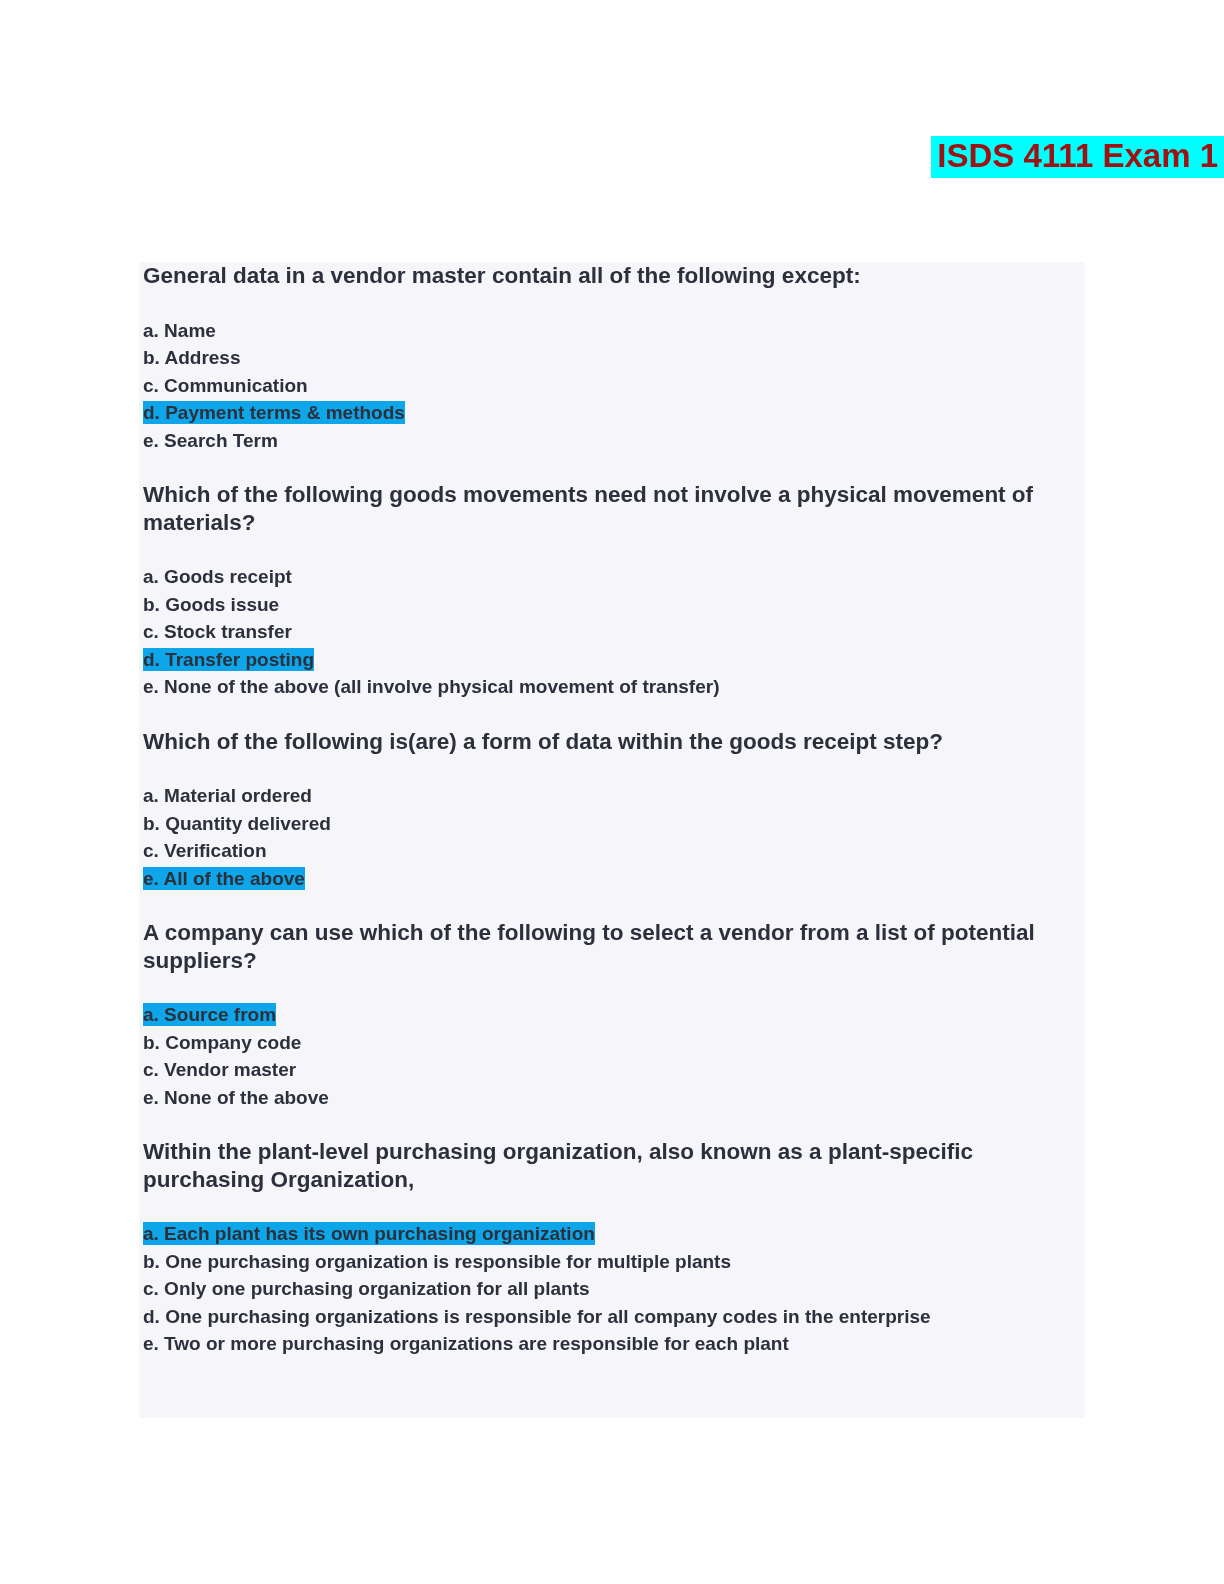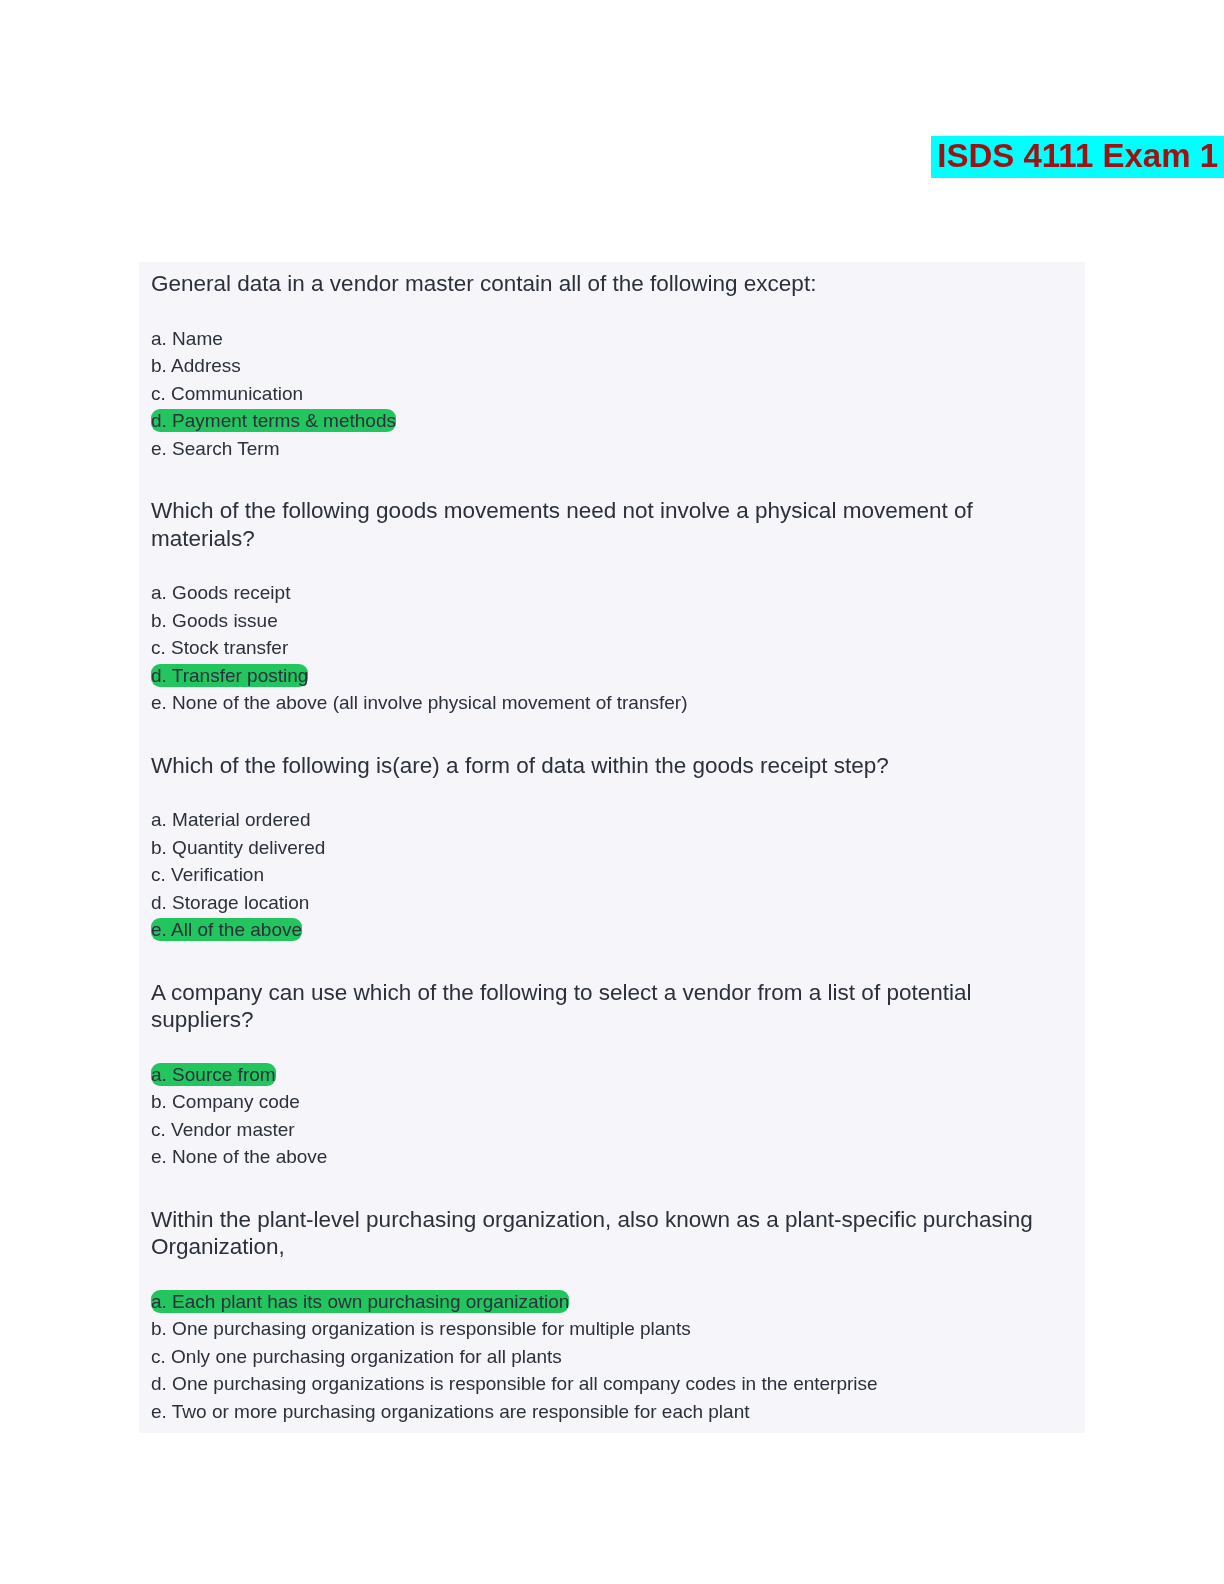--- a/index.html
+++ b/index.html
@@ -48,21 +48,22 @@
     top: 262px;
     width: 946px;
     min-height: 1156px;
     background: #f5f5fa;
     padding: 0;
     box-sizing: border-box;
   }
 
   .qblock {
     padding: 0;
-    margin: 8px;
+    margin: 0;
+    font-weight: bold;
   }
 
   .stem {
     font-size: 22.5px;
     line-height: 27.5px;
     color: #2c303b;
     margin: 0;
     padding: 0 10px 0 4px;
     max-width: 900px;
   }
@@ -82,25 +83,24 @@
 
   .option {
     font-size: 19px;
     line-height: 27.5px;
     color: #2c303b;
     white-space: nowrap;
     padding-left: 4px;
   }
 
   .option .hl {
-    background: #22c55e;
+    background: #0ea5e9;
     display: inline;
     padding: 1px 0 1px 0;
     box-decoration-break: clone;
-    border-radius: 9px;
     -webkit-box-decoration-break: clone;
   }
 </style>
 </head>
 <body>
 
 <div class="page">
 
   <div class="title-wrap">
     <span class="doc-title">ISDS 4111 Exam 1</span>
@@ -132,21 +132,20 @@
           </ul>
         </div>
         <div class="qblock">
           <div class="spacer"></div>
           <p class="stem">Which of the following is(are) a form of data within the goods receipt step?</p>
           <div class="spacer-small"></div>
           <ul class="options">
             <li class="option"><span>a. Material ordered</span></li>
             <li class="option"><span>b. Quantity delivered</span></li>
             <li class="option"><span>c. Verification</span></li>
-            <li class="option"><span>d. Storage location</span></li>
             <li class="option"><span class="hl">e. All of the above</span></li>
           </ul>
         </div>
         <div class="qblock">
           <div class="spacer"></div>
           <p class="stem">A company can use which of the following to select a vendor from a list of potential suppliers?</p>
           <div class="spacer-small"></div>
           <ul class="options">
             <li class="option"><span class="hl">a. Source from</span></li>
             <li class="option"><span>b. Company code</span></li>

